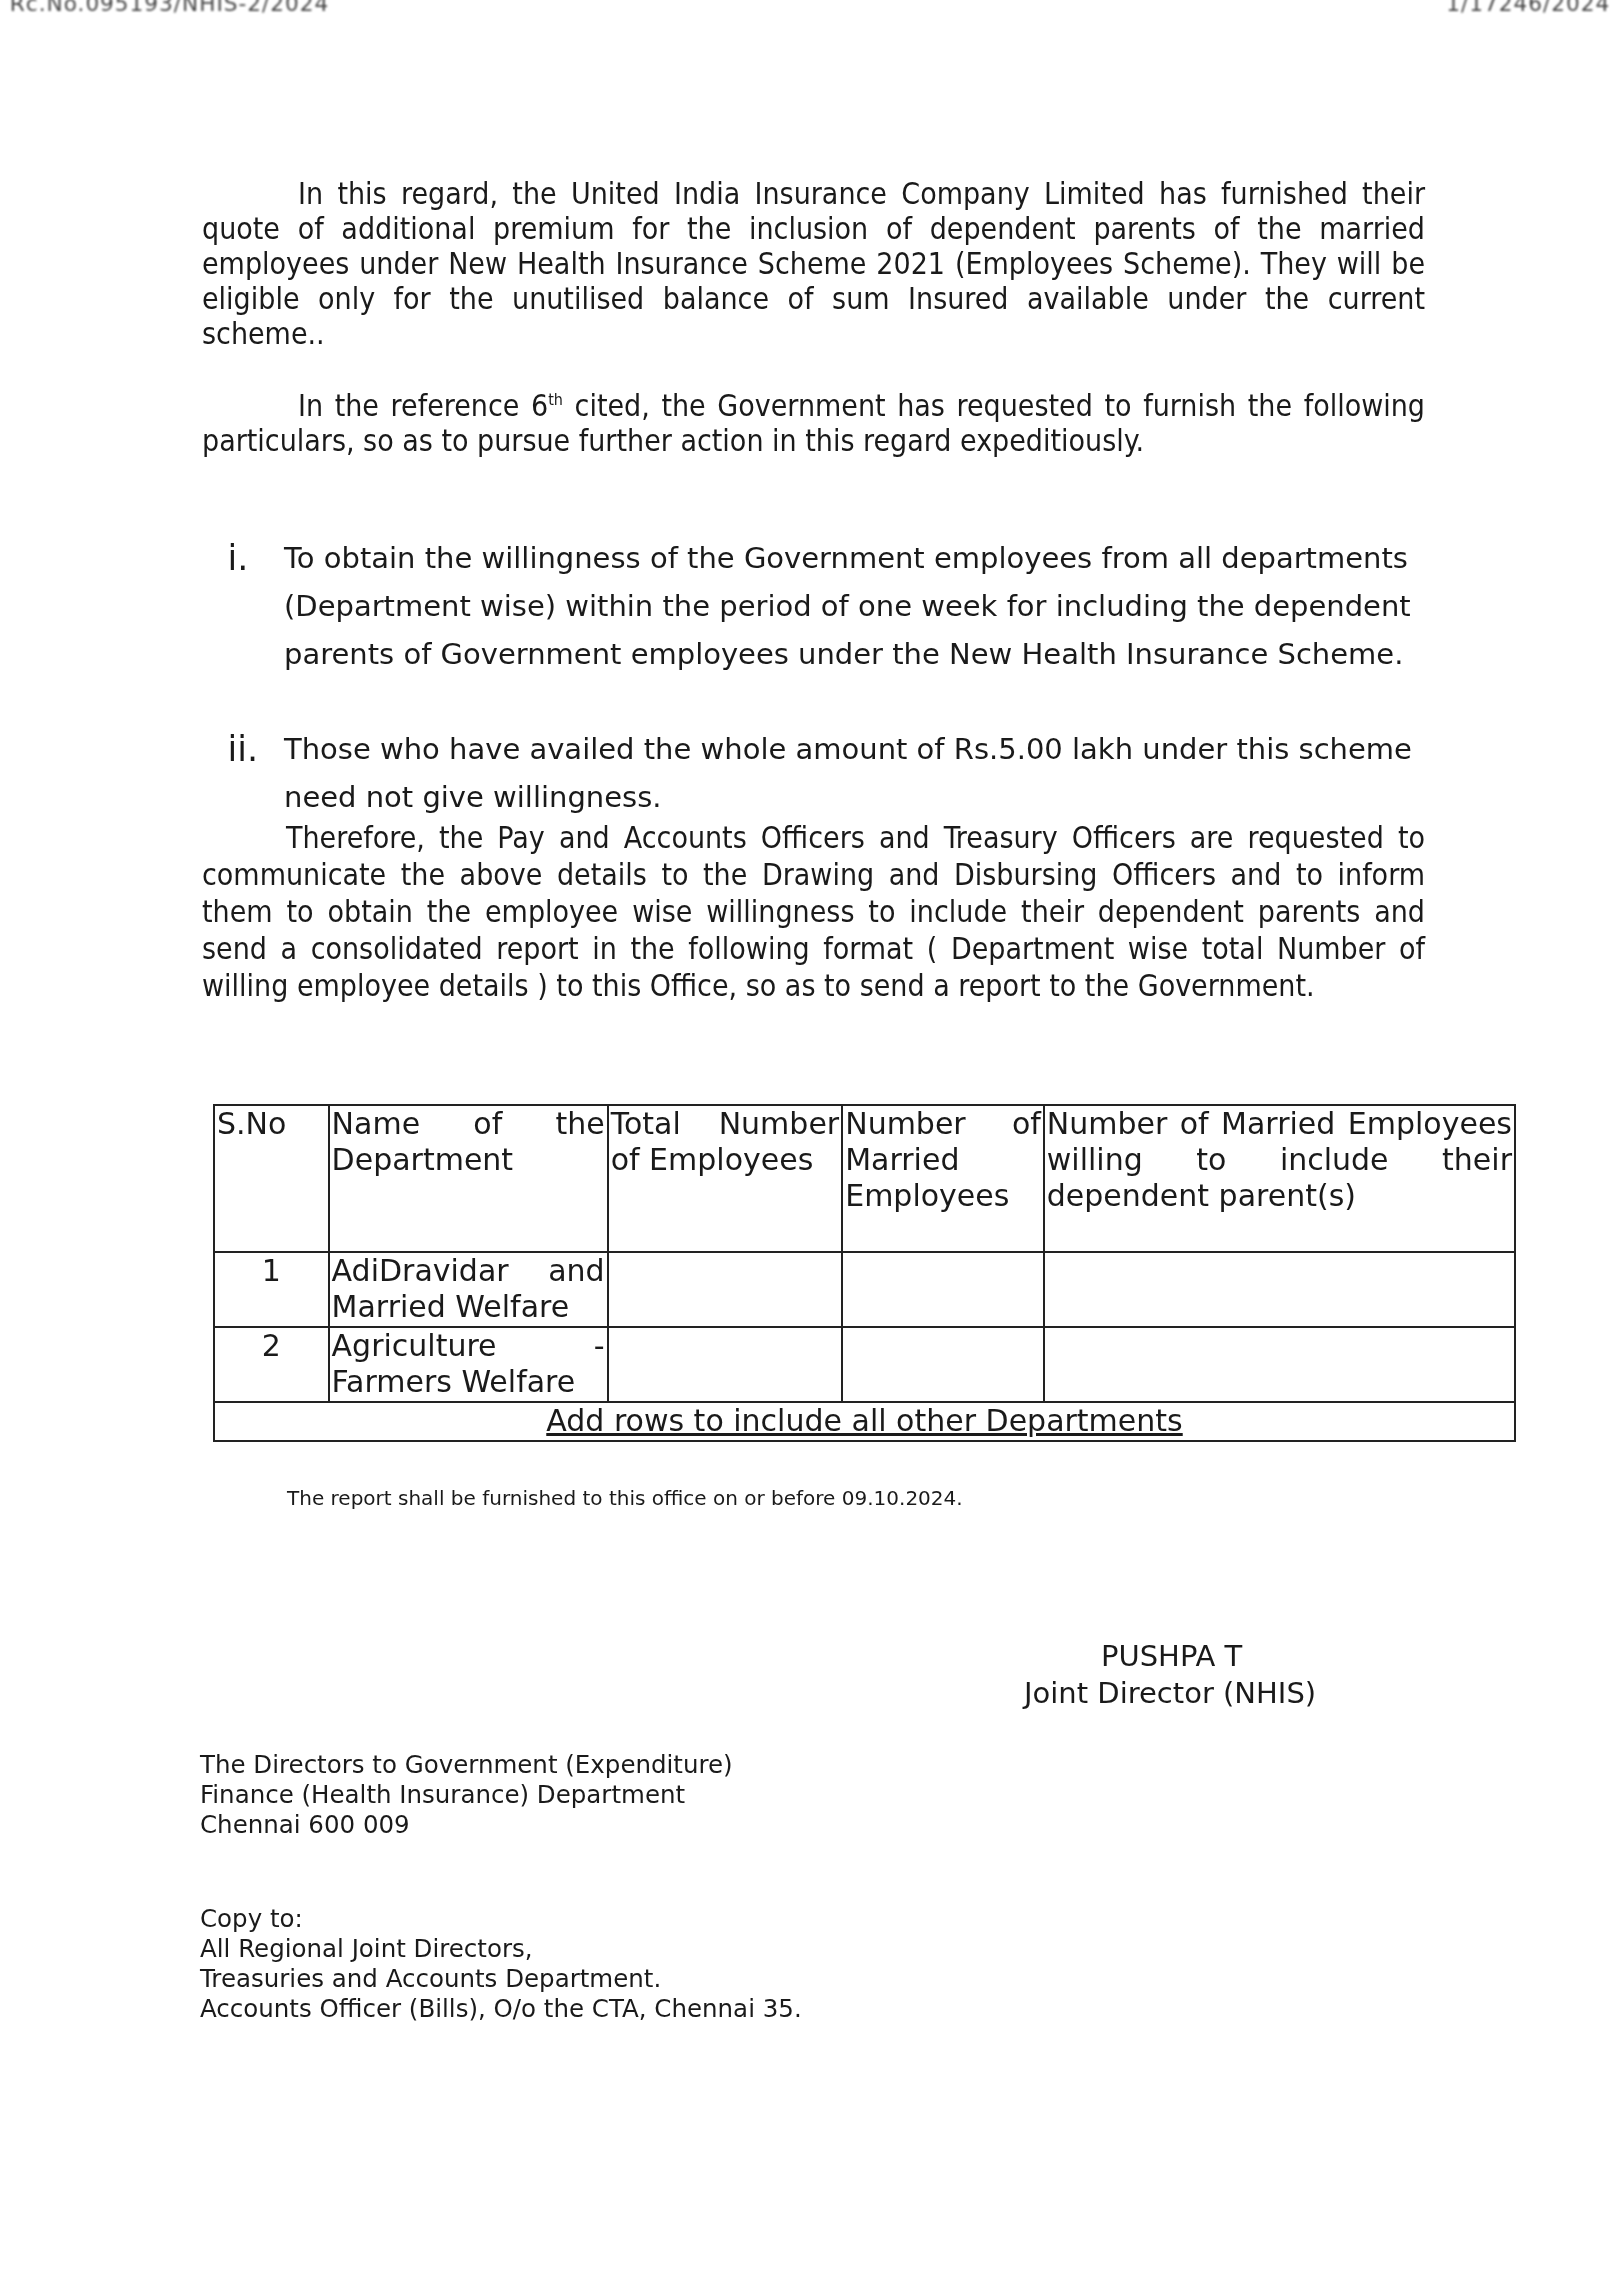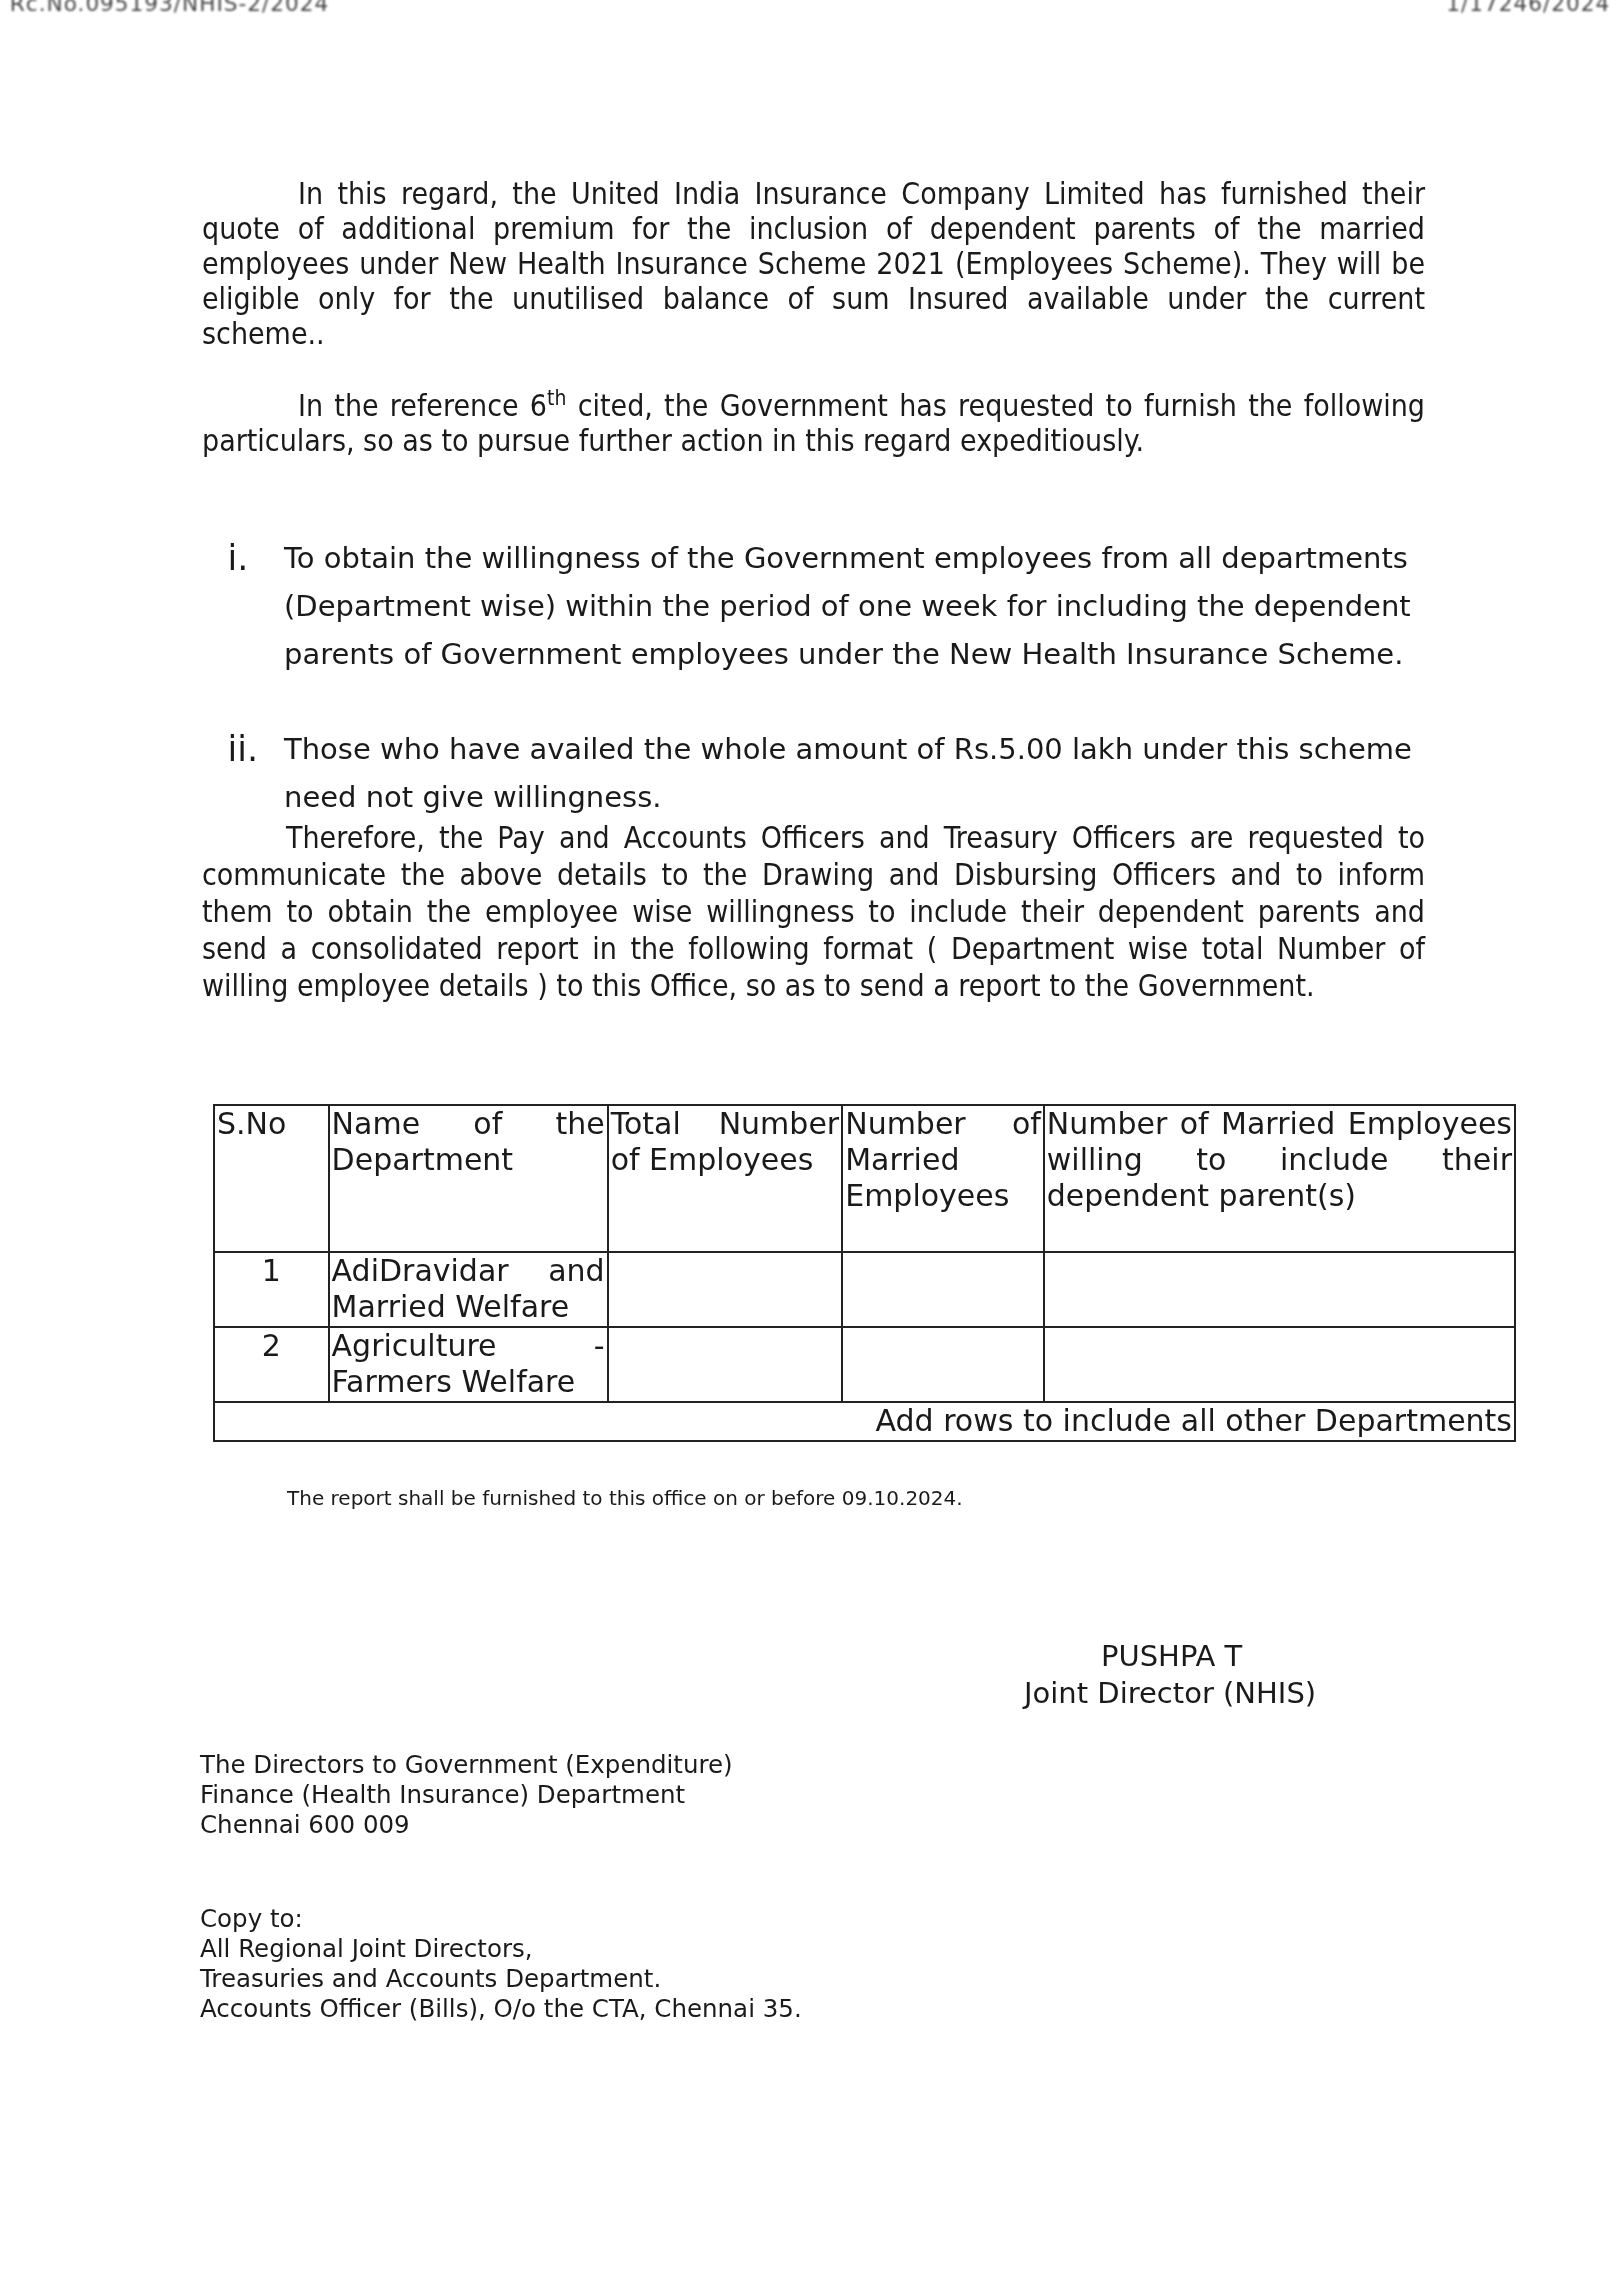--- a/index.html
+++ b/index.html
@@ -13,21 +13,21 @@
   }
   .hdr-left { left: 9.8px; }
   .hdr-right { right: 9.8px; }
 
   .para {
     position: absolute; left: 202px; width: 1223px;
     font-size: 30px; line-height: 35px; text-align: justify;
     font-stretch: condensed;
   }
   .para .indent { display: inline-block; width: 96px; }
-  .para sup { font-size: 21px; line-height: 0; }
+  .para sup { font-size: 16px; line-height: 0; }
   #p1 { top: 176px; }
   #p2 { top: 388px; }
   #p3 { top: 819px; line-height: 37px; }
 
   .list { position: absolute; left: 202px; width: 1223px; font-size: 29px; }
   .li { position: relative; padding-left: 82px; line-height: 48px; }
   .li .num { position: absolute; left: 25.5px; top: 0; font-size: 35px; }
   #li1 { position: absolute; top: 534px; width: 1176px; }
   #li2 { position: absolute; top: 725px; width: 1176px; }
 
@@ -35,21 +35,21 @@
     position: absolute; left: 213px; top: 1104px; width: 1303px;
     border-collapse: collapse; font-size: 30px; line-height: 36px;
   }
   table.fmt td, table.fmt th {
     border: 2.9px solid #222; vertical-align: top; padding: 0 2px;
     font-weight: normal; text-align: justify;
   }
   table.fmt th { height: 145px; }
   table.fmt td.sno { text-align: center; }
   table.fmt tr.data td { height: 73px; }
-  table.fmt td.note { text-align: right; height: 37px; }
+  table.fmt td.note { text-align: center; height: 37px; text-decoration: underline; }
 
   #deadline { position: absolute; left: 287px; top: 1486px; font-size: 20px; }
 
   .sign { position: absolute; font-size: 29px; }
   #sign-name { left: 1101px; top: 1639px; }
   #sign-title { left: 1024px; top: 1676px; }
 
   .cc { position: absolute; left: 200px; font-size: 24.5px; line-height: 30px; }
   #cc1 { top: 1750px; }
   #cc2 { top: 1904px; }

